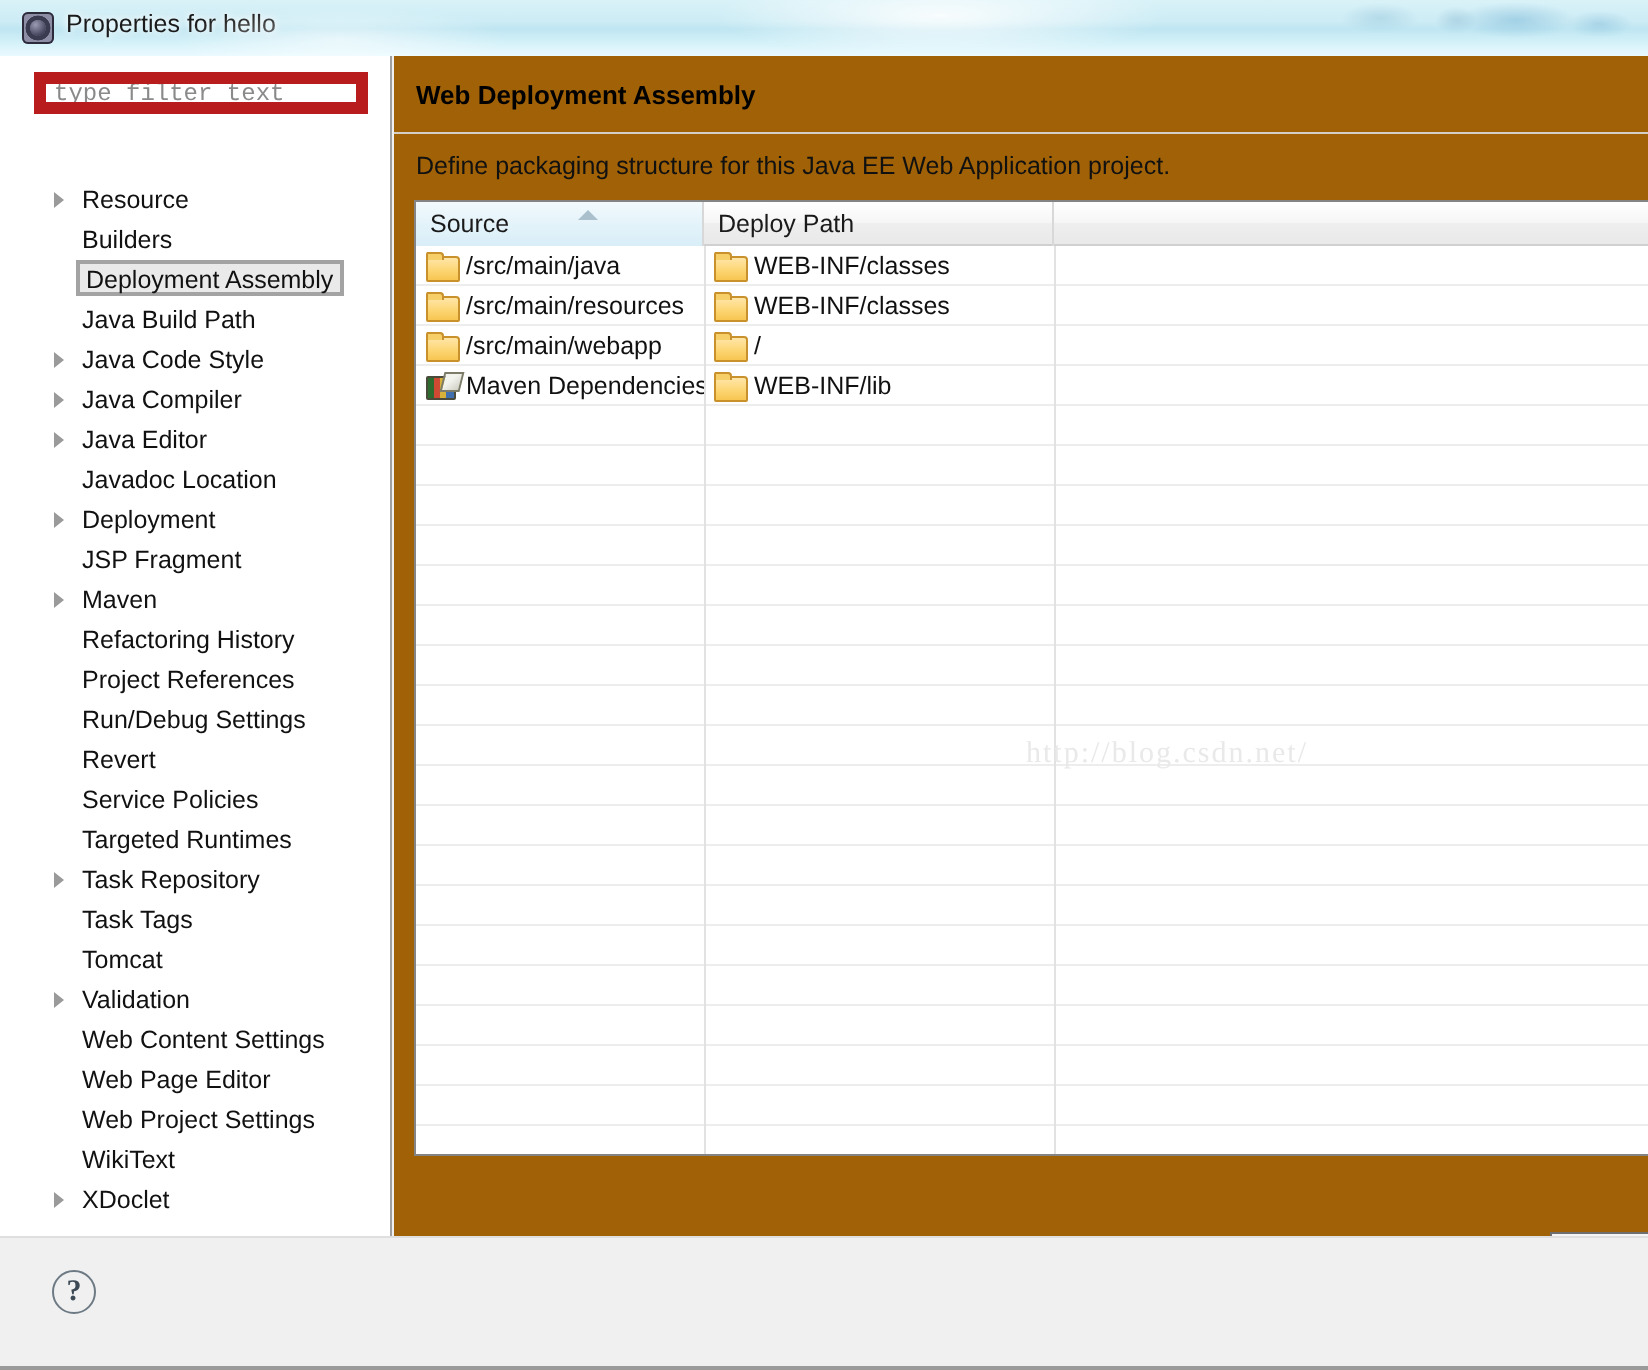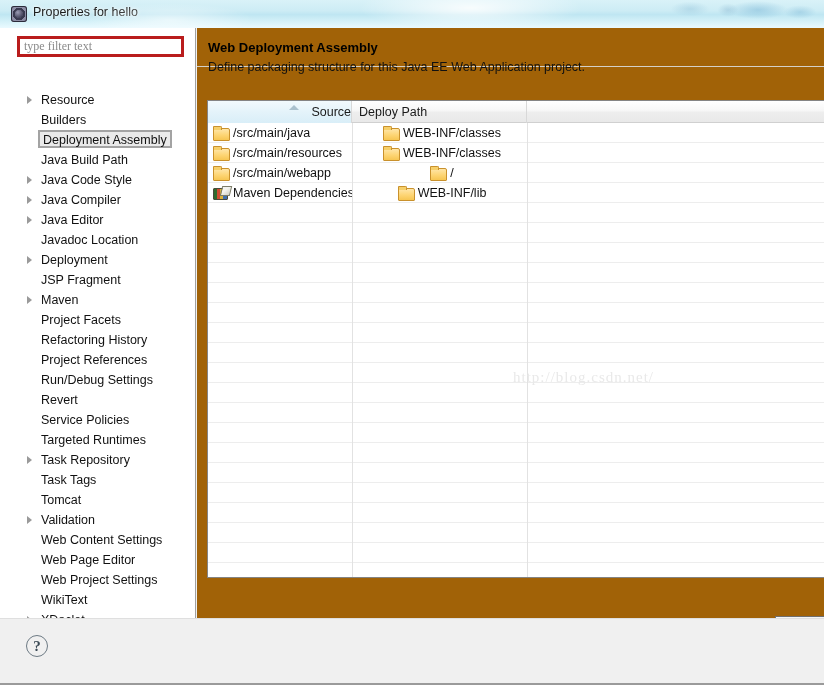--- a/index.html
+++ b/index.html
@@ -75,23 +75,23 @@
   
   #left-panel {
     position: absolute; left: 0; top: 0;
     width: 196px; height: 590px;
     background: #ffffff;
     border-right: 1px solid #a0a0a0;
   }
   #filter-input {
     position: absolute; left: 17px; top: 8px;
     width: 167px; height: 21px;
-    border: 3px solid #b91c1c;
+    border: 6px solid #b91c1c;
     background: #ffffff;
-    font-family: Liberation Serif, serif;
+    font-family: Liberation Mono, monospace;
     font-size: 12px;
     color: #111;
     padding: 0 4px;
     outline: none;
   }
   #filter-input::placeholder { color: #8a8a8a; }
 
   #tree {
     position: absolute; left: 0; top: 62px;
     width: 195px;
@@ -135,21 +135,21 @@
     position: absolute; left: 11px; top: 12px;
     font-size: 13px; font-weight: bold; color: #000000;
     white-space: nowrap;
   }
   #title-rule {
     position: absolute; left: 0; top: 38px;
     width: 627px; height: 1px;
     background: #d4d0c8;
   }
   #page-desc {
-    position: absolute; left: 11px; top: 32px;
+    position: absolute; left: 11px; top: 48px;
     font-size: 12.5px; color: #111111;
     white-space: nowrap;
   }
 
   
   #table-wrap {
     position: absolute; left: 10px; top: 72px;
     width: 621px; height: 478px;
     border: 1px solid #848484;
     border-right: none;
@@ -165,21 +165,20 @@
   .th {
     position: absolute; top: 0;
     height: 22px; line-height: 22px;
     font-size: 12.5px; color: #1a1a1a;
     padding-left: 7px;
     white-space: nowrap;
     border-right: 1px solid #d8d8d8;
   }
   .th.sorted {
     background: linear-gradient(to bottom, #f2fafd 0%, #e4f3fa 50%, #d9eef8 100%);
-    text-align: right;
   }
   .th .sort-arrow {
     position: absolute; right: 52px; top: 4px;
     width: 0; height: 0;
     border-bottom: 5px solid #9fb7c4;
     border-left: 5px solid transparent;
     border-right: 5px solid transparent;
     opacity: 0.85;
   }
   #th-source { left: 0; width: 144px; }
@@ -198,21 +197,21 @@
     white-space: nowrap;
   }
   .cell {
     position: absolute; top: 0;
     height: 20px; line-height: 20px;
     font-size: 12.5px; color: #111111;
     overflow: hidden;
     padding-left: 5px;
   }
   .cell.c1 { left: 0;   width: 144px; }
-  .cell.c2 { left: 144px; width: 175px; text-align: center; }
+  .cell.c2 { left: 144px; width: 175px; }
   .colsep {
     position: absolute; top: 0; bottom: 0;
     width: 1px; background: #e2e2e2;
   }
   #sep1 { left: 144px; }
   #sep2 { left: 319px; }
 
   
   .ico {
     display: inline-block;
@@ -330,21 +329,20 @@
           <div class="tree-item"><span class="label-box">Builders</span></div>
           <div class="tree-item selected"><span class="label-box">Deployment Assembly</span></div>
           <div class="tree-item"><span class="label-box">Java Build Path</span></div>
           <div class="tree-item"><span class="arrow"></span><span class="label-box">Java Code Style</span></div>
           <div class="tree-item"><span class="arrow"></span><span class="label-box">Java Compiler</span></div>
           <div class="tree-item"><span class="arrow"></span><span class="label-box">Java Editor</span></div>
           <div class="tree-item"><span class="label-box">Javadoc Location</span></div>
           <div class="tree-item"><span class="arrow"></span><span class="label-box">Deployment</span></div>
           <div class="tree-item"><span class="label-box">JSP Fragment</span></div>
           <div class="tree-item"><span class="arrow"></span><span class="label-box">Maven</span></div>
-          <div class="tree-item"><span class="label-box">Project Facets</span></div>
           <div class="tree-item"><span class="label-box">Refactoring History</span></div>
           <div class="tree-item"><span class="label-box">Project References</span></div>
           <div class="tree-item"><span class="label-box">Run/Debug Settings</span></div>
           <div class="tree-item"><span class="label-box">Revert</span></div>
           <div class="tree-item"><span class="label-box">Service Policies</span></div>
           <div class="tree-item"><span class="label-box">Targeted Runtimes</span></div>
           <div class="tree-item"><span class="arrow"></span><span class="label-box">Task Repository</span></div>
           <div class="tree-item"><span class="label-box">Task Tags</span></div>
           <div class="tree-item"><span class="label-box">Tomcat</span></div>
           <div class="tree-item"><span class="arrow"></span><span class="label-box">Validation</span></div>

